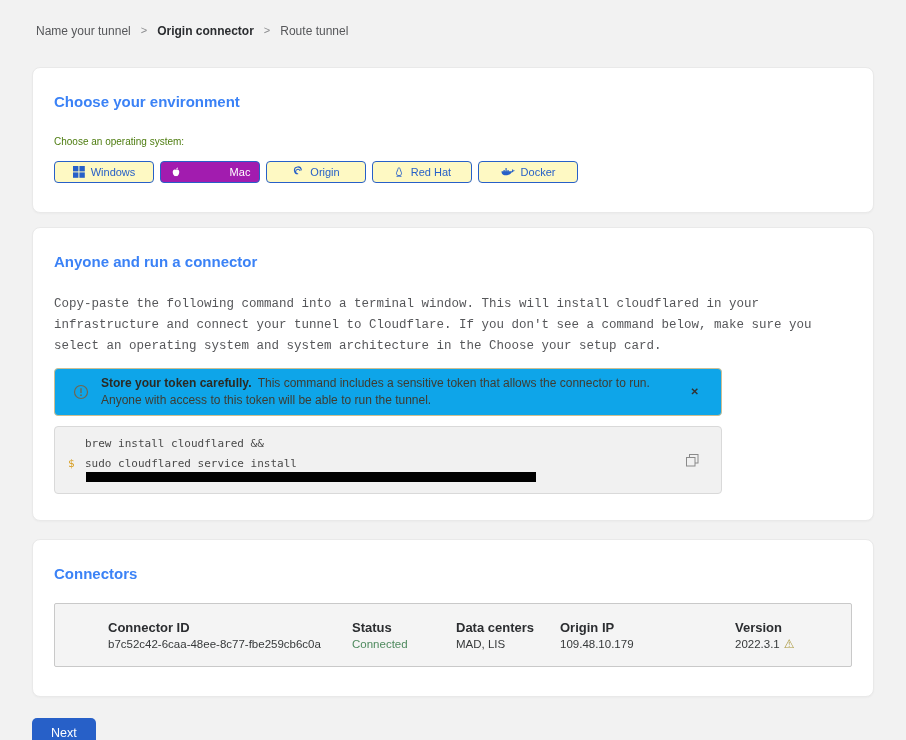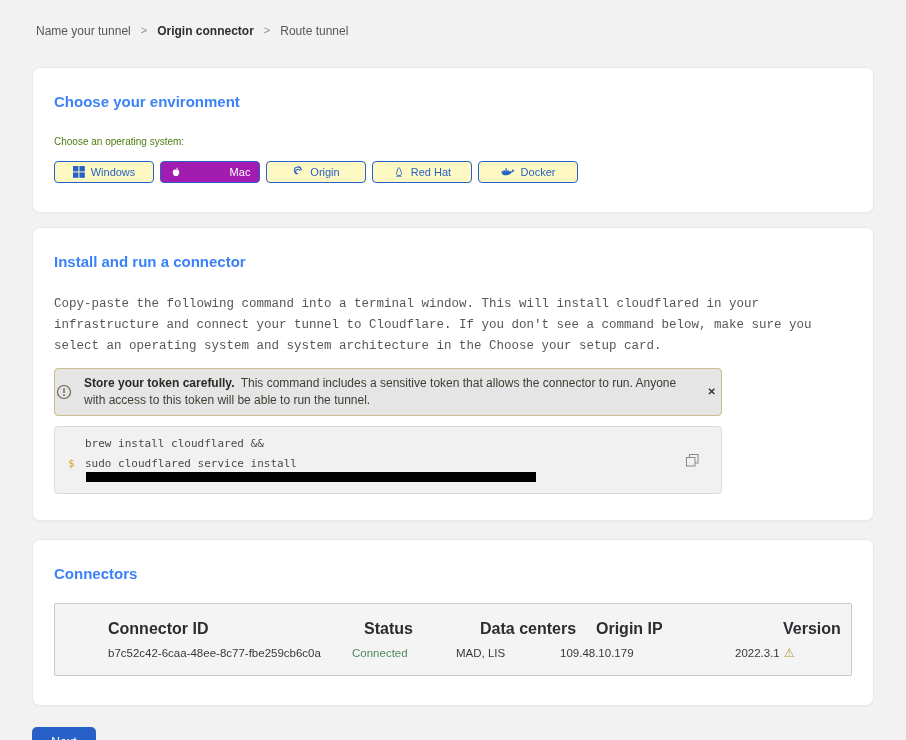--- a/index.html
+++ b/index.html
@@ -66,27 +66,27 @@
     font-size: 12.5px;
     line-height: 21px;
     color: #56575a;
     max-width: 800px;
     font-family: Liberation Mono, monospace;
   }
   .warning-banner {
     margin-top: 11px;
     width: 668px;
     min-height: 46px;
-    background: #e5e5e5;
+    background: #0ea5e9;
     border: 1px solid #cdbf92;
     border-radius: 4px;
     display: flex;
     align-items: center;
     gap: 12px;
-    padding: 6px 1px;
+    padding: 6px 18px;
   }
   .warning-text { flex: 1; font-size: 12px; line-height: 17px; color: #3f3c32; }
   .warning-text strong { color: #2b2a24; margin-right: 3px; }
   .warning-close {
     background: none; border: none; cursor: pointer;
     font-size: 10px; font-weight: 700; color: #333;
     padding: 2px 4px; line-height: 1;
     font-family: "Liberation Sans", sans-serif;
   }
   .code-block {
@@ -119,21 +119,21 @@
     border: 1px solid #c9c9c9;
     border-radius: 2px;
     background: #f4f4f4;
     padding: 16px 0 15px 53px;
   }
   .t-head, .t-row {
     display: grid;
     grid-template-columns: 244px 104px 104px 175px 1fr;
     align-items: center;
   }
-  .t-head { font-size: 16px; font-weight: 700; color: #2b2d30; margin-bottom: 8px; gap: 12px; }
+  .t-head { font-size: 13px; font-weight: 700; color: #2b2d30; margin-bottom: 2px; }
   .t-row { font-size: 11.5px; color: #36393a; }
   .cell-status { color: #4e8a5e; }
   .version-warning { color: #a79436; font-size: 12px; margin-left: 4px; }
 
   
   .next-btn {
     display: inline-block;
     background: #2760c8;
     color: #fff;
     border: none;
@@ -216,21 +216,21 @@
           </svg>
         </span>
         <span>Docker</span>
       </button>
 
     </div>
   </section>
 
   
   <section class="card card-install">
-    <h2>Install and run a connector</h2>
+    <h2>Anyone and run a connector</h2>
     <p class="install-desc">Copy-paste the following command into a terminal window. This will install cloudflared in your infrastructure and connect your tunnel to Cloudflare. If you don't see a command below, make sure you select an operating system and system architecture in the Choose your setup card.</p>
 
     <div class="warning-banner">
       <span style="display:inline-flex;">
         <svg width="16" height="16" viewBox="0 0 16 16">
           <circle cx="8" cy="8" r="6.5" fill="none" stroke="#6e6752" stroke-width="1.2"></circle>
           <line x1="8" y1="4.3" x2="8" y2="9" stroke="#6e6752" stroke-width="1.4"></line>
           <circle cx="8" cy="11.2" r="0.9" fill="#6e6752"></circle>
         </svg>
       </span>

